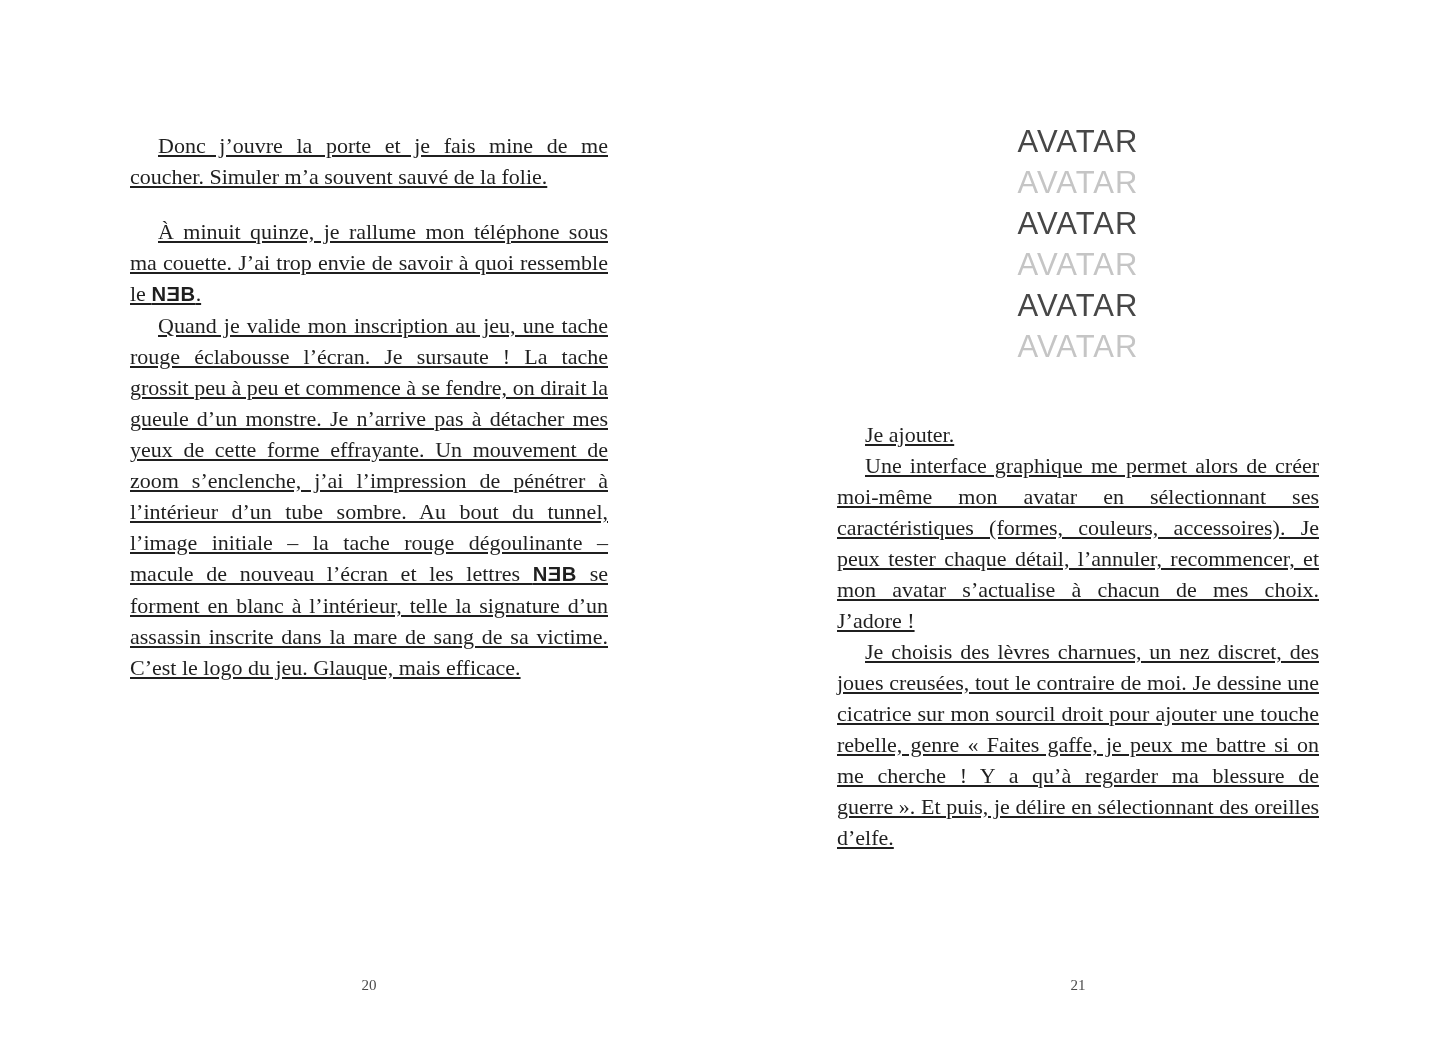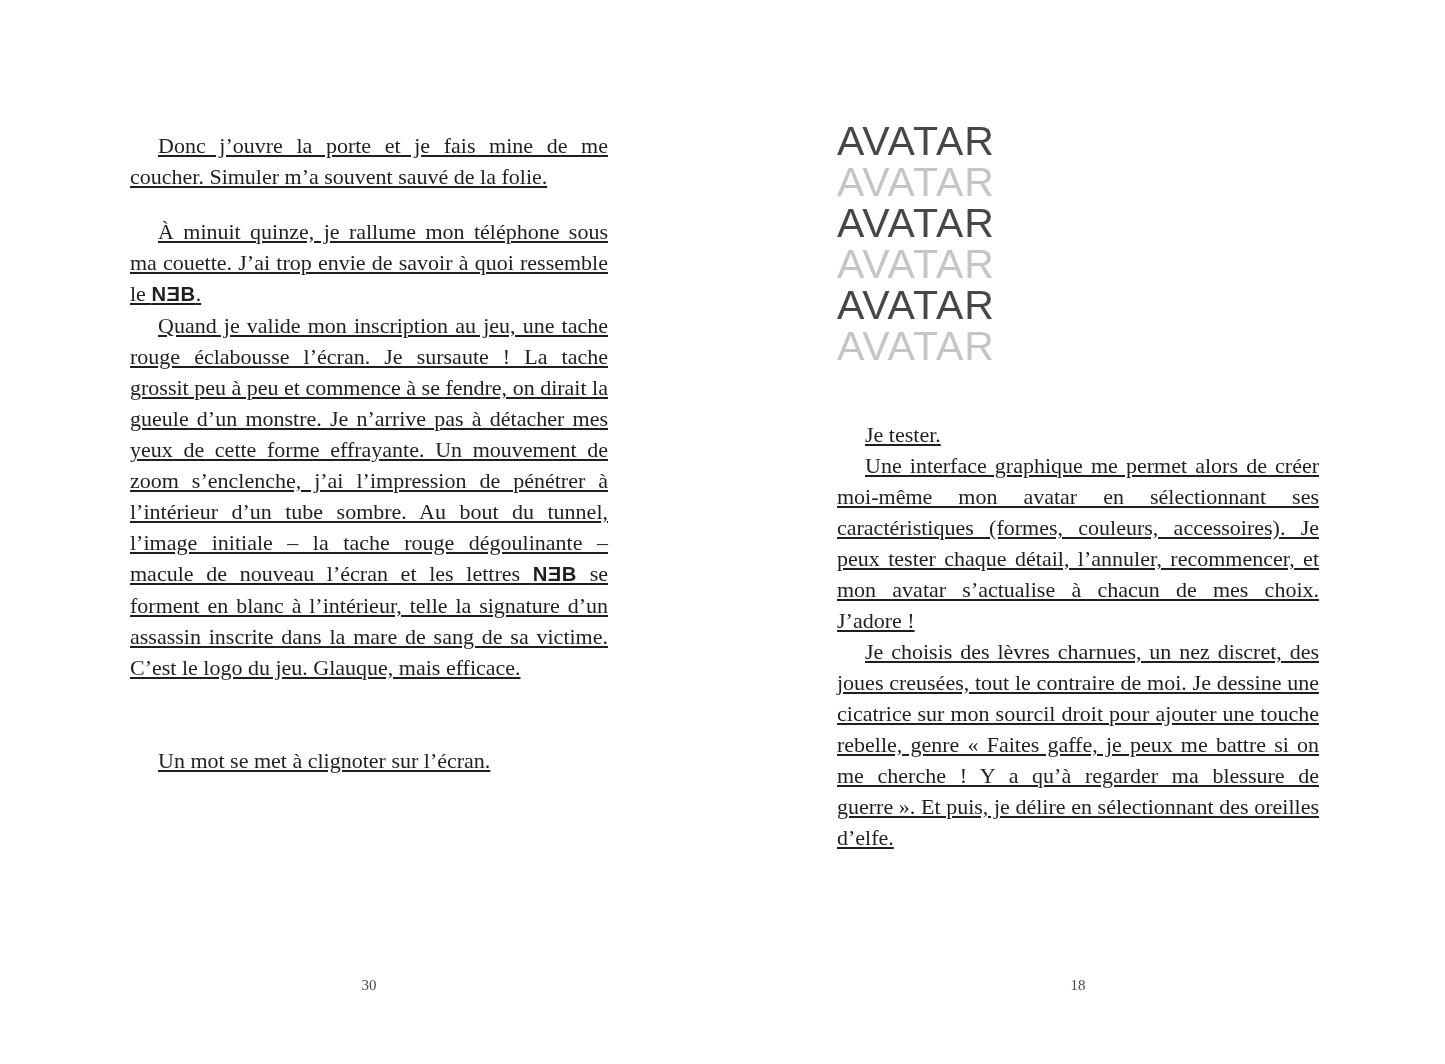--- a/index.html
+++ b/index.html
@@ -26,23 +26,23 @@
   .para.gap-2 { margin-top: 62px; }
 
   .logo {
     font-family: "Liberation Sans", sans-serif;
     font-weight: bold;
     font-size: 0.92em;
     letter-spacing: 0.5px;
   }
 
   .avatar-block {
-    text-align: left;
+    text-align: center;
     font-family: "Liberation Sans", sans-serif;
-    font-size: 41px;
+    font-size: 31px;
     line-height: 41px;
     letter-spacing: 1px;
     margin: 0 0 52px 0;
   }
   .avatar-word.dark  { color: #474747; }
   .avatar-word.light { color: #c5c5c5; }
 
   .page-number {
     position: absolute;
     top: 977px;
@@ -54,34 +54,33 @@
   #page-number-left  { left: 130px; width: 478px; }
   #page-number-right { left: 837px; width: 482px; }
 </style>
 </head>
 <body>
 
 <div id="left-column" class="text-column">
     <p class="para indent"><span>Donc j’ouvre la porte et je fais mine de me coucher. Simuler m’a souvent sauvé de la folie.</span></p>
     <p class="para indent gap-1"><span>À minuit quinze, je rallume mon téléphone sous ma couette. J’ai trop envie de savoir à quoi ressemble le </span><span class="logo">NƎB</span><span>.</span></p>
     <p class="para indent"><span>Quand je valide mon inscription au jeu, une tache rouge éclabousse l’écran. Je sursaute&nbsp;! La tache grossit peu à peu et commence à se fendre, on dirait la gueule d’un monstre. Je n’arrive pas à détacher mes yeux de cette forme effrayante. Un mouvement de zoom s’enclenche, j’ai l’impression de pénétrer à l’intérieur d’un tube sombre. Au bout du tunnel, l’image initiale – la tache rouge dégoulinante – macule de nouveau l’écran et les lettres </span><span class="logo">NƎB</span><span> se forment en blanc à l’intérieur, telle la signature d’un assassin inscrite dans la mare de sang de sa victime. C’est le logo du jeu. Glauque, mais efficace.</span></p>
-    <p class="para indent gap-2"><span>Un mot se met à clignoter sur l’écran.</span></p>
   </div>
 
 <div id="right-column" class="text-column">
   <div class="avatar-block">
       <div class="avatar-word dark">AVATAR</div>
       <div class="avatar-word light">AVATAR</div>
       <div class="avatar-word dark">AVATAR</div>
       <div class="avatar-word light">AVATAR</div>
       <div class="avatar-word dark">AVATAR</div>
       <div class="avatar-word light">AVATAR</div>
     </div>
   <div>
-      <p class="para indent"><span>Je tester.</span></p>
+      <p class="para indent"><span>Je ajouter.</span></p>
       <p class="para indent"><span>Une interface graphique me permet alors de créer moi-même mon avatar en sélectionnant ses caractéristiques (formes, couleurs, accessoires). Je peux tester chaque détail, l’annuler, recommencer, et mon avatar s’actualise à chacun de mes choix. J’adore&nbsp;!</span></p>
       <p class="para indent"><span>Je choisis des lèvres charnues, un nez discret, des joues creusées, tout le contraire de moi. Je dessine une cicatrice sur mon sourcil droit pour ajouter une touche rebelle, genre «&nbsp;Faites gaffe, je peux me battre si on me cherche&nbsp;! Y a qu’à regarder ma blessure de guerre&nbsp;». Et puis, je délire en sélectionnant des oreilles d’elfe.</span></p>
     </div>
 </div>
 
-<div id="page-number-left" class="page-number">30</div>
+<div id="page-number-left" class="page-number">20</div>
 
-<div id="page-number-right" class="page-number">18</div>
+<div id="page-number-right" class="page-number">21</div>
 
 </body></html>

